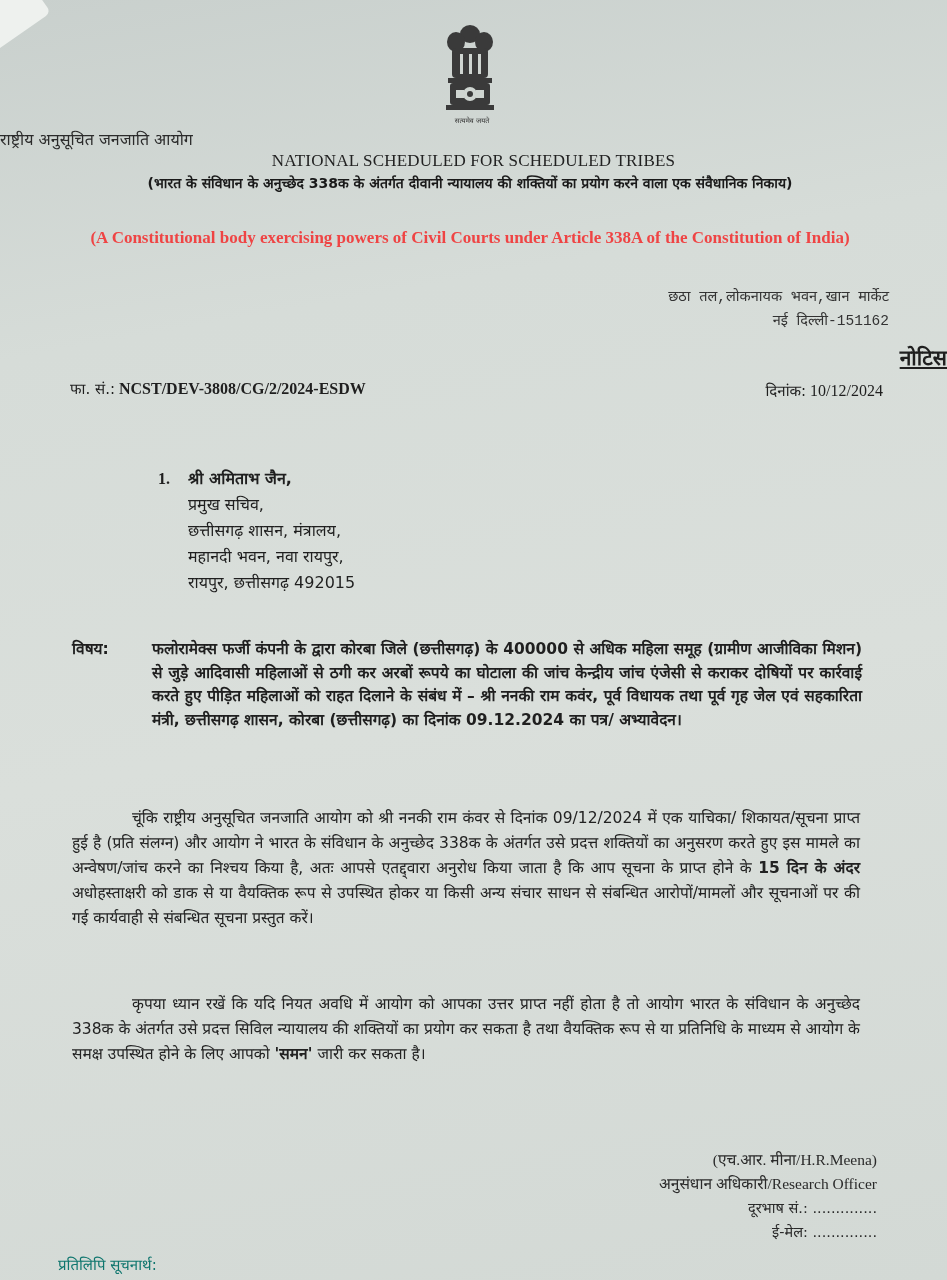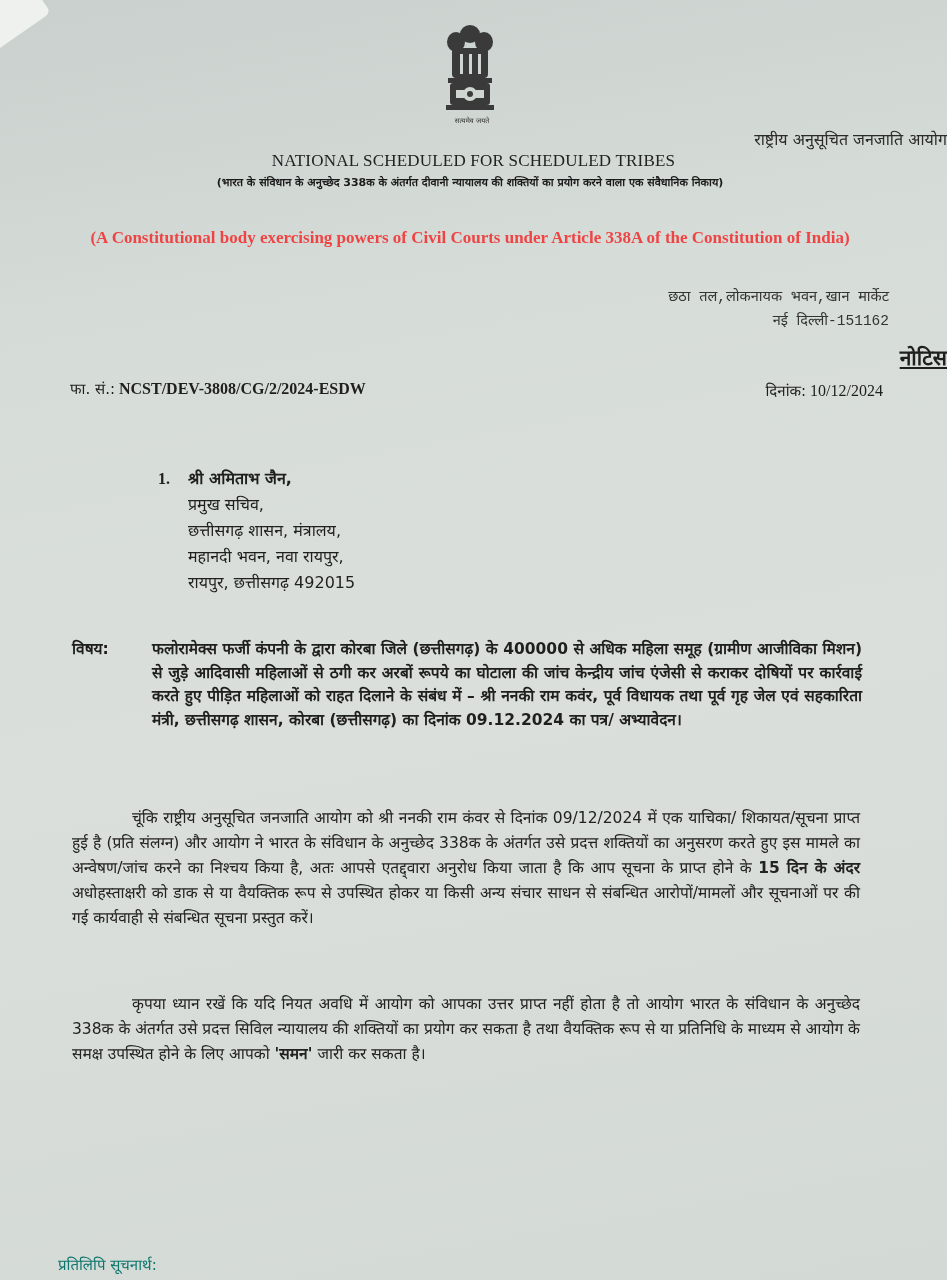--- a/index.html
+++ b/index.html
@@ -10,23 +10,23 @@
     color:#1f1f1f;
     position:relative;
   }
   .page { position:absolute; left:0; top:8px; width:947px; height:1280px;padding-left:24px; }
   .corner { position:absolute; left:-30px; top:-30px; width:70px; height:60px;
     background:#eef1ee; transform:rotate(-35deg); border-radius:6px; }
 
   .emblem { position:absolute; left:438px; top:12px; width:64px; height:96px; }
   .emblem-motto { position:absolute; left:445px; top:108px; width:54px; text-align:center; font-size:7px; color:#333; }
 
-  .hdr-hindi { position:absolute; left:0; width:947px; text-align:right; top:120px; font-size:16px; color:#2b2b2b; font-family:"DejaVu Sans", sans-serif; }
+  .hdr-hindi { position:absolute; left:0; width:947px; text-align:left; top:120px; font-size:16px; color:#2b2b2b; font-family:"DejaVu Sans", sans-serif; }
   .hdr-en { position:absolute; left:0; width:947px; text-align:center; top:143px; font-size:17px; letter-spacing:0.2px; font-family:"Liberation Serif", serif; color:#222; }
-  .hdr-const-hi { position:absolute; left:40px; width:860px; text-align:center; top:162px; font-size:11px; font-weight:bold; line-height:26px; font-family:"DejaVu Sans", sans-serif; color:#1a1a1a; }
+  .hdr-const-hi { position:absolute; left:40px; width:860px; text-align:center; top:162px; font-size:14px; font-weight:bold; line-height:26px; font-family:"DejaVu Sans", sans-serif; color:#1a1a1a; }
   .hdr-const-en { position:absolute; left:30px; width:880px; text-align:center; top:217px; font-size:17px; font-weight:bold; line-height:26px; font-family:"Liberation Serif", serif; color:#ef4444; }
 
   .addr { position:absolute; right:82px; top:277px; text-align:right; font-size:14.5px; line-height:24px; font-family:Liberation Mono, monospace; color:#333; }
 
   .notice-title { position:absolute; left:0; width:947px; text-align:right; top:335px; font-size:21px; font-weight:bold; text-decoration:underline; font-family:"DejaVu Sans", sans-serif; }
 
   .fileno { position:absolute; left:70px; top:370px; font-size:16px; font-family:"Liberation Serif", serif; }
   .fileno .lbl { font-family:"DejaVu Sans", sans-serif; font-size:15px; }
   .fileno .val { font-weight:bold; }
   .date { position:absolute; right:88px; top:372px; font-size:16px; font-family:"Liberation Serif", serif; }
@@ -113,15 +113,21 @@
 
   <div class="subject">
     <span class="lbl">विषय:</span>
     <div class="txt">फलोरामेक्स फर्जी कंपनी के द्वारा कोरबा जिले (छत्तीसगढ़) के 400000 से अधिक महिला समूह (ग्रामीण आजीविका मिशन) से जुड़े आदिवासी महिलाओं से ठगी कर अरबों रूपये का घोटाला की जांच केन्द्रीय जांच एंजेसी से कराकर दोषियों पर कार्रवाई करते हुए पीड़ित महिलाओं को राहत दिलाने के संबंध में – श्री ननकी राम कवंर, पूर्व विधायक तथा पूर्व गृह जेल एवं सहकारिता मंत्री, छत्तीसगढ़ शासन, कोरबा (छत्तीसगढ़) का दिनांक 09.12.2024 का पत्र/ अभ्यावेदन।</div>
   </div>
 
   <div class="para p1"><span>चूंकि राष्ट्रीय अनुसूचित जनजाति आयोग को श्री ननकी राम कंवर से दिनांक 09/12/2024 में एक याचिका/ शिकायत/सूचना प्राप्त हुई है (प्रति संलग्न) और आयोग ने भारत के संविधान के अनुच्छेद 338क के अंतर्गत उसे प्रदत्त शक्तियों का अनुसरण करते हुए इस मामले का अन्वेषण/जांच करने का निश्चय किया है, अतः आपसे एतद्द्वारा अनुरोध किया जाता है कि आप सूचना के प्राप्त होने के </span><span class="bold">15 दिन के अंदर</span><span> अधोहस्ताक्षरी को डाक से या वैयक्तिक रूप से उपस्थित होकर या किसी अन्य संचार साधन से संबन्धित आरोपों/मामलों और सूचनाओं पर की गई कार्यवाही से संबन्धित सूचना प्रस्तुत करें।</span></div>
 
   <div class="para p2"><span>कृपया ध्यान रखें कि यदि नियत अवधि में आयोग को आपका उत्तर प्राप्त नहीं होता है तो आयोग भारत के संविधान के अनुच्छेद 338क के अंतर्गत उसे प्रदत्त सिविल न्यायालय की शक्तियों का प्रयोग कर सकता है तथा वैयक्तिक रूप से या प्रतिनिधि के माध्यम से आयोग के समक्ष उपस्थित होने के लिए आपको </span><span class="bold">'समन'</span><span> जारी कर सकता है।</span></div>
 
+  <div class="sig">
+    <div>(एच.आर. मीना/H.R.Meena)</div>
+    <div>अनुसंधान अधिकारी/Research Officer</div>
+    <div class="hi">दूरभाष सं.: ..............</div>
+    <div class="hi">ई-मेल: ..............</div>
+  </div>
 
   <div class="cc">प्रतिलिपि सूचनार्थ:</div>
 </div>
 
 </body></html>

